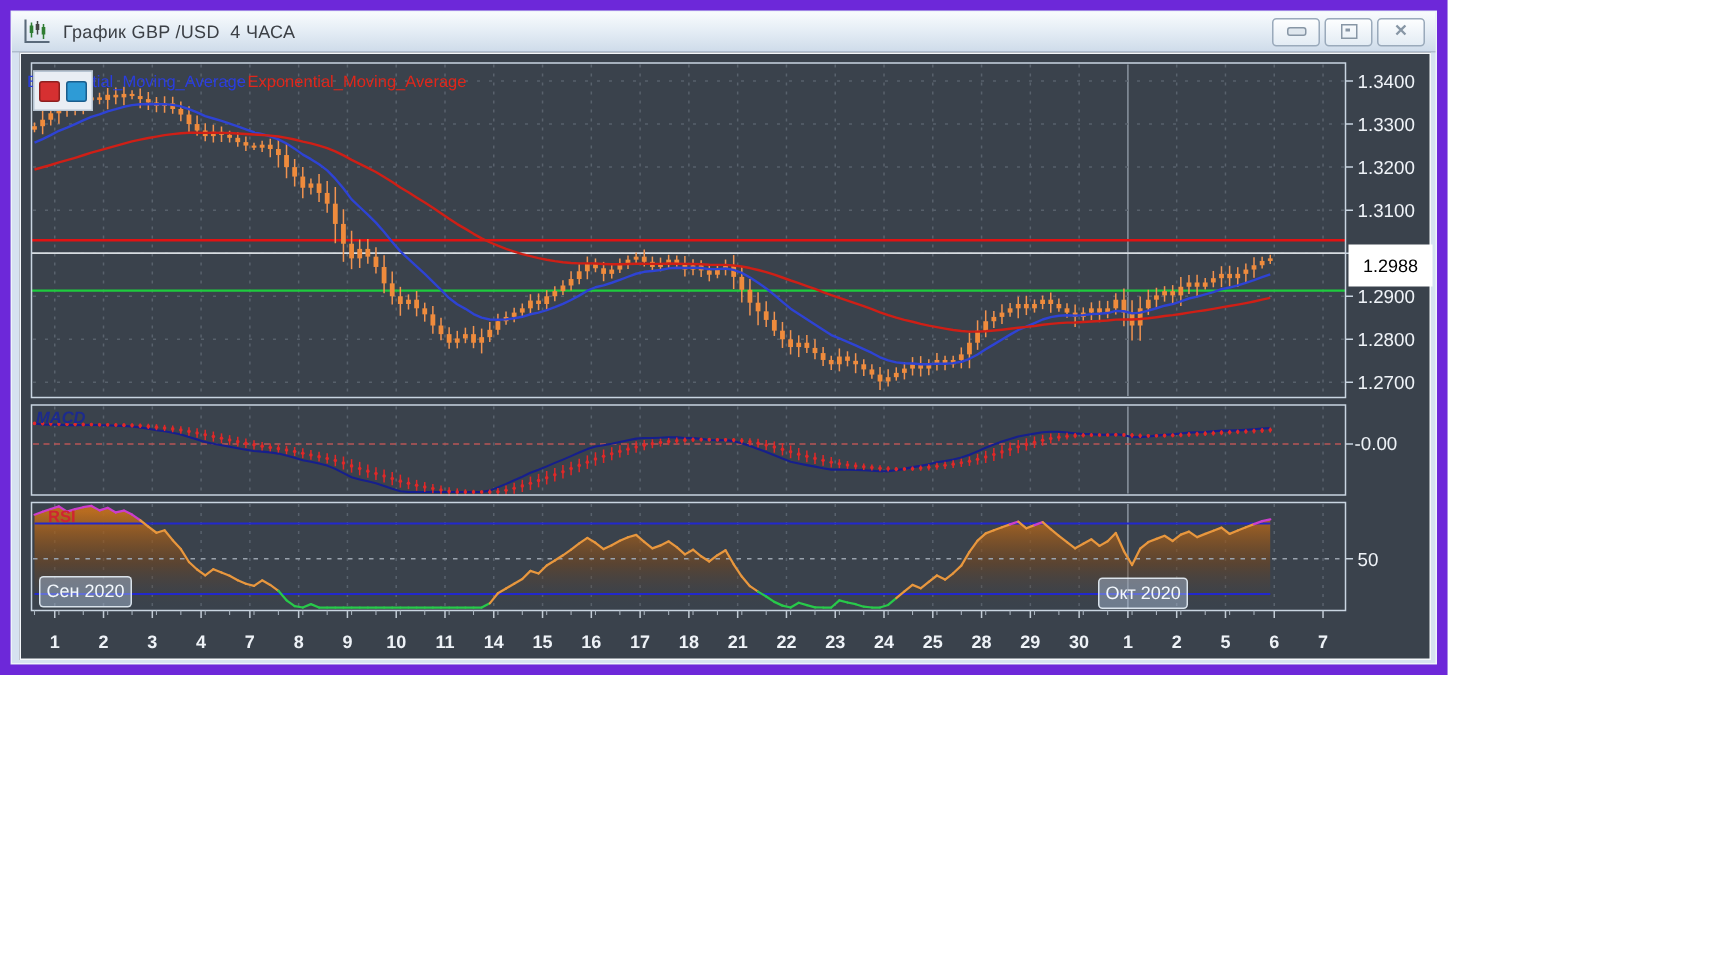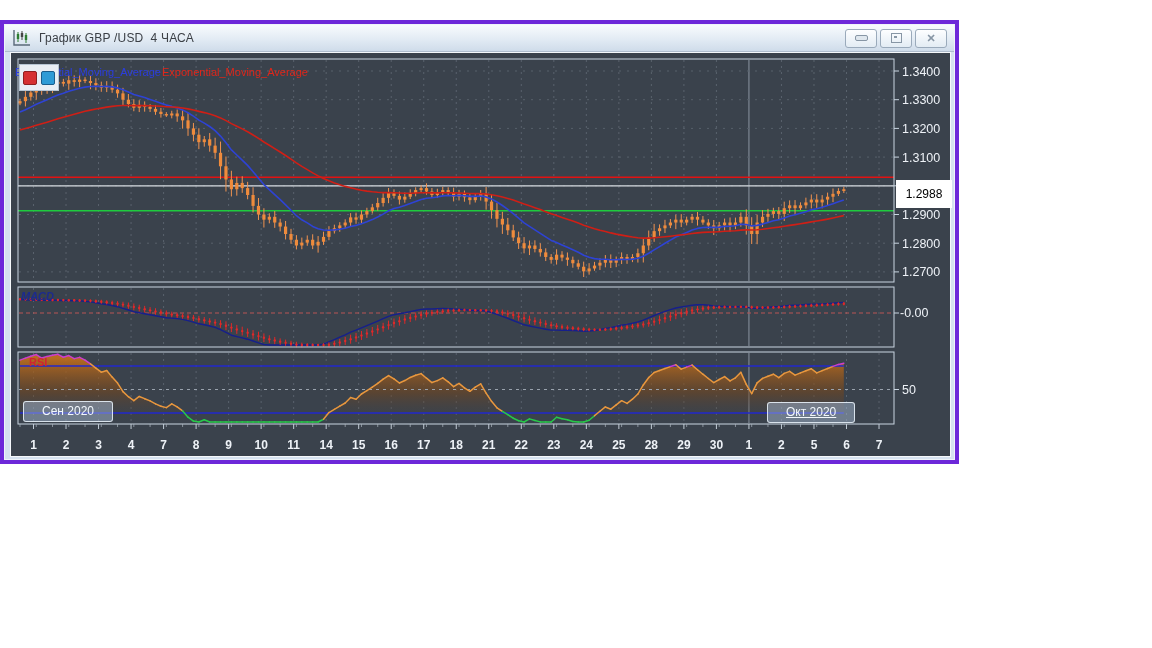--- a/index.html
+++ b/index.html
@@ -1,20 +1,20 @@
 <!DOCTYPE html>
 <html><head>
 <meta charset="utf-8">
 <style>
   html,body{margin:0;padding:0;background:#ffffff;font-family:"Liberation Sans",sans-serif;}
   .stage{position:relative;width:1152px;height:648px;background:#ffffff;overflow:hidden;}
 
   
   .window{position:absolute;left:0;top:0;width:951px;height:436px;background:#d6e2f0;
-          border:4px solid #6d28d9;box-shadow:inset 0 0 0 1px #eef4fa;margin-top:20px;}
+          border:7px solid #6d28d9;box-shadow:inset 0 0 0 1px #eef4fa;}
   .titlebar{position:absolute;left:1px;top:1px;right:1px;height:26px;
             background:linear-gradient(#f8fbfd,#e2ebf4 55%,#cfdcea);
             border-bottom:1px solid #aebccd;display:flex;align-items:center;padding:0 5px;}
   .title-icon{width:20px;height:18px;margin:0 7px 0 2px;flex:0 0 auto;}
   .title-text{font-size:12px;color:#3c4046;letter-spacing:.2px;white-space:pre;}
   .winbtns{margin-left:auto;display:flex;gap:3px;padding-right:2px;}
   .wbtn{width:30px;height:17px;border:1px solid #9aaabb;border-radius:3px;
         background:linear-gradient(#fdfeff,#e3ecf4);display:flex;align-items:center;justify-content:center;cursor:default;}
   .g-min{width:11px;height:4px;border:1px solid #8796a5;border-radius:2px;background:#dfe7ee;}
   .g-restore{width:9px;height:8px;border:1px solid #8796a5;position:relative;}
@@ -32,23 +32,23 @@
   .chip{width:12px;height:12px;border-radius:2px;cursor:default;}
   .chip-red{background:#d63031;border:1px solid #8e1f1f;}
   .chip-blue{background:#2e9bd6;border:1px solid #1a5d8c;}
   .legend{top:13px;font-size:11px;white-space:nowrap;z-index:2;}
   .legend-fast{left:4px;color:#2a3de0;}
   .legend-slow{left:151px;color:#e0261a;}
   .pane-label{font-size:11px;font-weight:bold;}
   .macd-label{left:10px;top:237px;color:#1c2a8e;font-style:italic;}
   .rsi-label{left:18px;top:303px;color:#d02430;}
   .month-badge{font-size:12px;color:#f2f7fc;background:rgba(176,196,222,.45);
-               border:1px solid rgba(235,244,252,.85);border-radius:3px;padding:2px 18px;line-height:15px;}
+               border:1px solid rgba(235,244,252,.85);border-radius:3px;padding:2px 4px;line-height:15px;}
   .badge-sep{left:12px;top:348px;}
-  .badge-oct{left:756px;top:349px;text-decoration:underline;}
+  .badge-oct{left:718px;top:349px;}
   .price-box{left:885px;top:127px;width:56px;height:28px;background:#ffffff;color:#000;
              font-size:12px;display:flex;align-items:center;justify-content:center;z-index:6;}
 </style>
 </head>
 <body>
 
 <div class="stage">
   <div class="window">
 
     <div class="titlebar">

